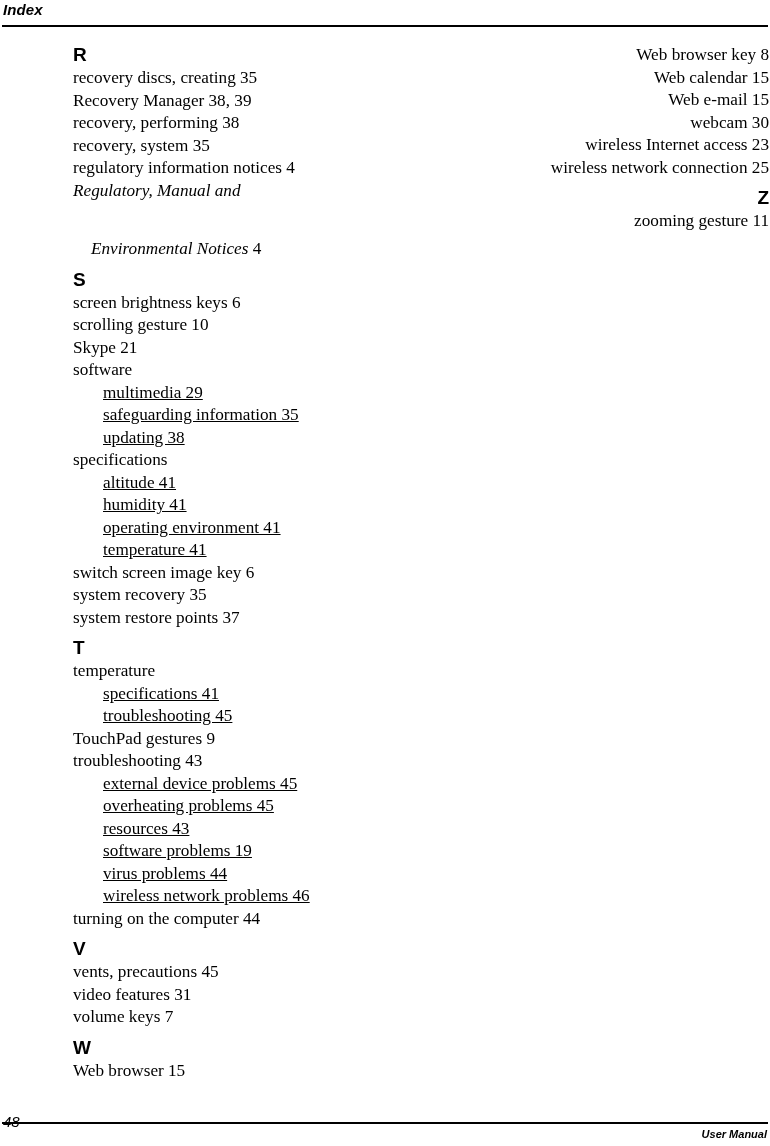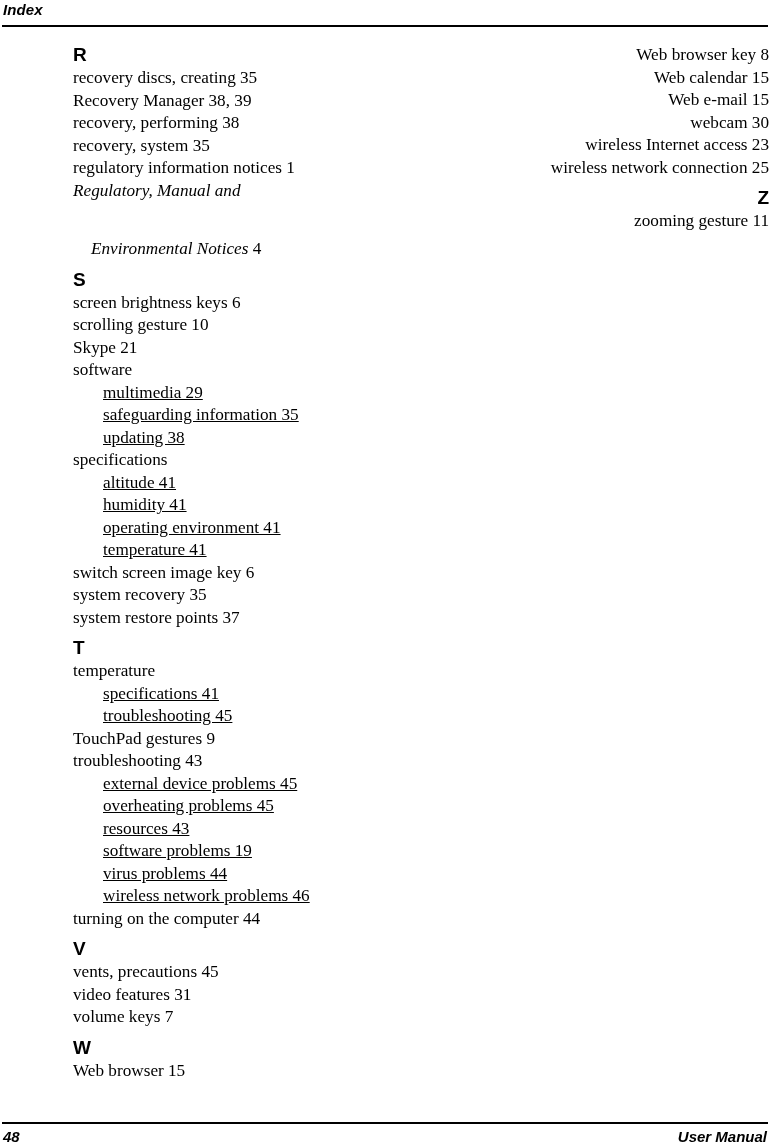--- a/index.html
+++ b/index.html
@@ -112,55 +112,55 @@
     position: absolute;
     left: 2px;
     top: 9px;
     width: 766px;
     height: 2px;
     background: #000;
   }
   .footer-page {
     position: absolute;
     left: 3px;
-    top: 15px;
-    font-family: "Liberation Sans", "DejaVu Sans", sans-serif;
-    font-style: italic;
-    font-weight: bold;
+    top: 0;
+    font-family: "Liberation Sans", "DejaVu Sans", sans-serif;
+    font-style: italic;
+    font-weight: normal;
     font-size: 15px;
   }
   .footer-label {
     position: absolute;
     right: 3px;
     top: 15px;
     font-family: "Liberation Sans", "DejaVu Sans", sans-serif;
     font-style: italic;
     font-weight: bold;
-    font-size: 15px;
+    font-size: 11px;
   }
 </style>
 </head>
 <body>
 
 <div class="page">
 
   <div class="header">
     <div class="header-title">Index</div>
     <div class="header-rule"></div>
   </div>
 
   <div class="body-area">
     <div class="column column-left">
         <div class="section">
           <div class="section-letter">R</div>
           <div class="entry">recovery discs, creating 35</div>
           <div class="entry">Recovery Manager 38, 39</div>
           <div class="entry">recovery, performing 38</div>
           <div class="entry">recovery, system 35</div>
-          <div class="entry">regulatory information notices 1</div>
+          <div class="entry">regulatory information notices 4</div>
           <div class="entry italic-entry"><span>Regulatory, Manual and</span><span class="cont"><span>Environmental Notices</span><span class="roman"> 4</span></span></div>
         </div>
         <div class="section">
           <div class="section-letter">S</div>
           <div class="entry">screen brightness keys 6</div>
           <div class="entry">scrolling gesture 10</div>
           <div class="entry">Skype 21</div>
           <div class="entry">software</div>
           <div class="entry sub">multimedia 29</div>
           <div class="entry sub">safeguarding information 35</div>

